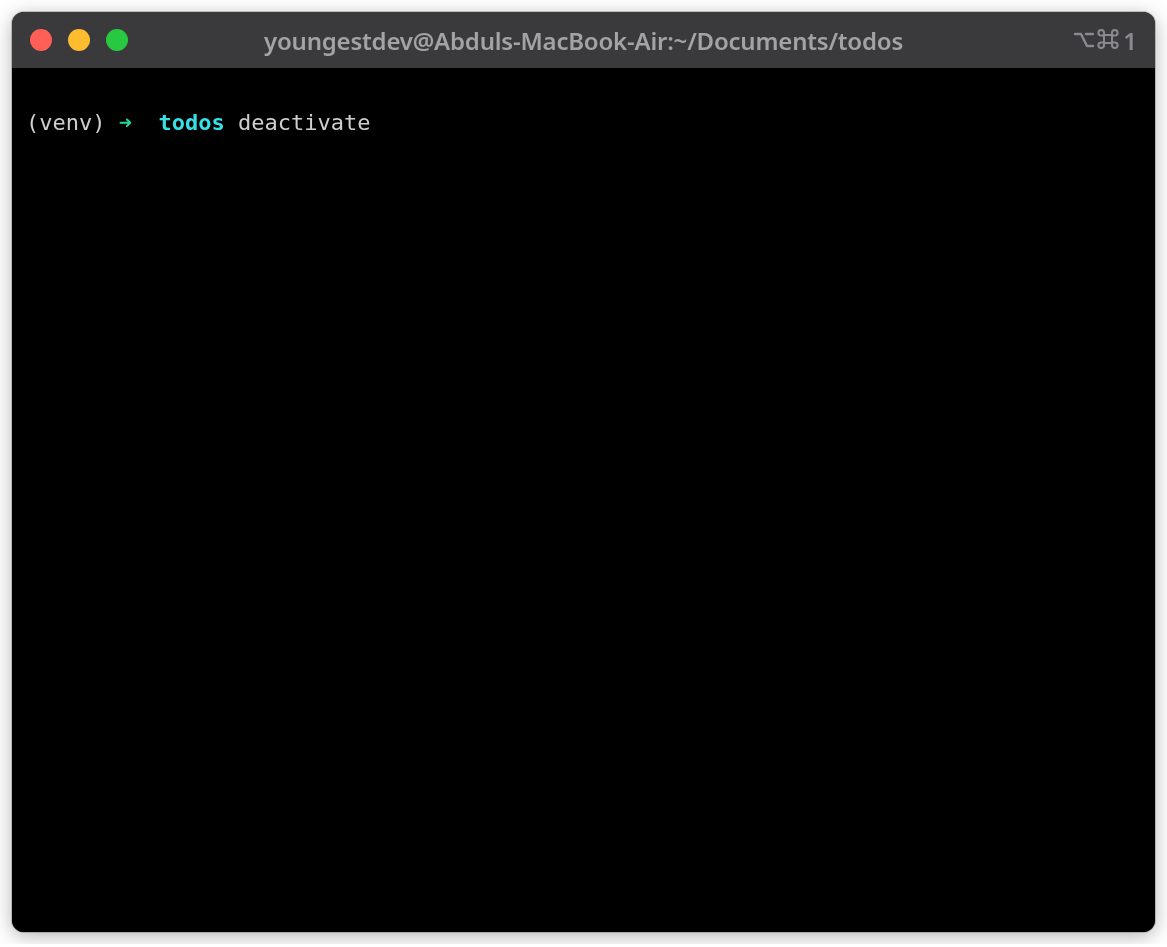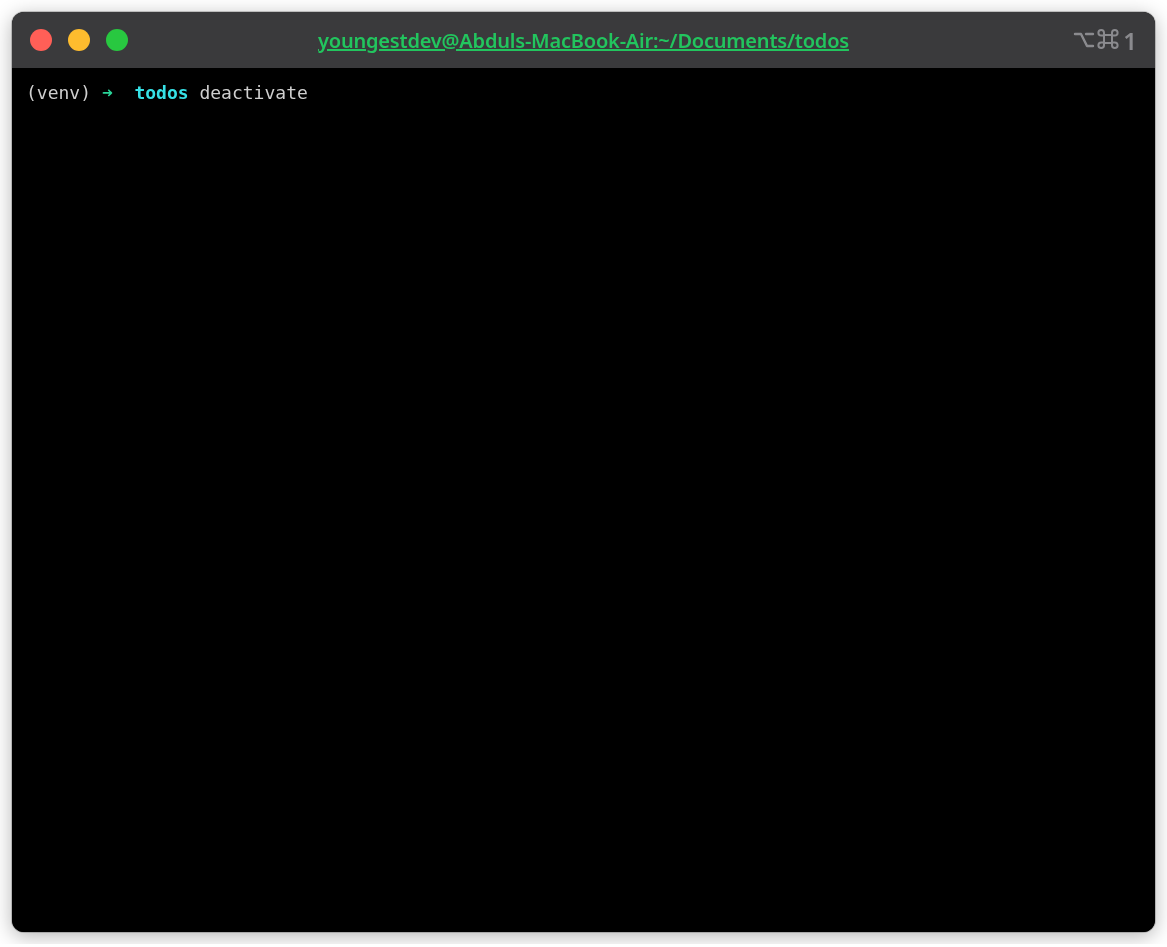--- a/index.html
+++ b/index.html
@@ -40,46 +40,46 @@
       height: 22px;
       border-radius: 50%;
     }
     .tl.close { background: #ff5f57; }
     .tl.min { background: #febc2e; }
     .tl.max { background: #28c840; }
     .title {
       position: absolute;
       left: 50%;
       transform: translateX(-50%);
-      color: #22c55e;
-      font-size: 20px;
+      color: #a3a3a3;
+      font-size: 24px;
       font-weight: 600;
       font-family: system-ui, -apple-system, "Segoe UI", sans-serif;
       letter-spacing: -0.2px;
       white-space: nowrap;
-      text-decoration: underline;
     }
     .pane-indicator {
       margin-left: auto;
       color: #8a8a8e;
       font-size: 24px;
       font-weight: 600;
       font-family: system-ui, -apple-system, sans-serif;
       display: flex;
       align-items: center;
       gap: 2px;
     }
     .terminal-body {
       flex: 1;
       background: #000000;
       padding: 12px 14px 14px 14px;
-      font-size: 18px;
+      font-size: 22px;
       line-height: 1.45;
       color: #cfcfcf;
       overflow: hidden;
+      margin-top: 27px;
     }
     .line {
       white-space: pre;
       font-family: "SF Mono", "Menlo", "Monaco", "Consolas", monospace;
     }
     .venv { color: #cfcfcf; }
     .arrow { color: #29d398; font-weight: 700; }
     .dir { color: #36e1e6; font-weight: 700; }
     .cmd { color: #cfcfcf; }
     .cursor-block {

